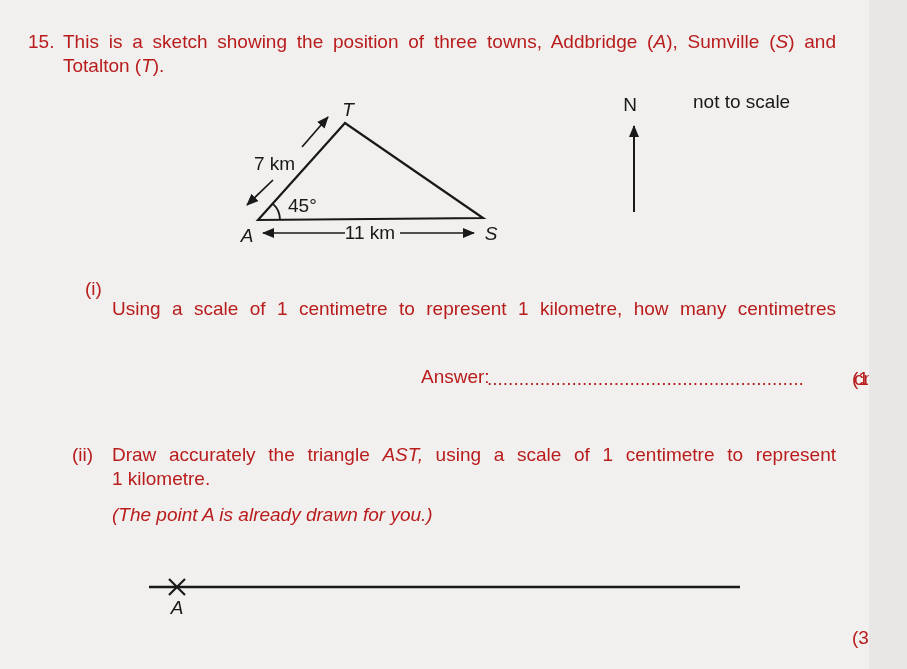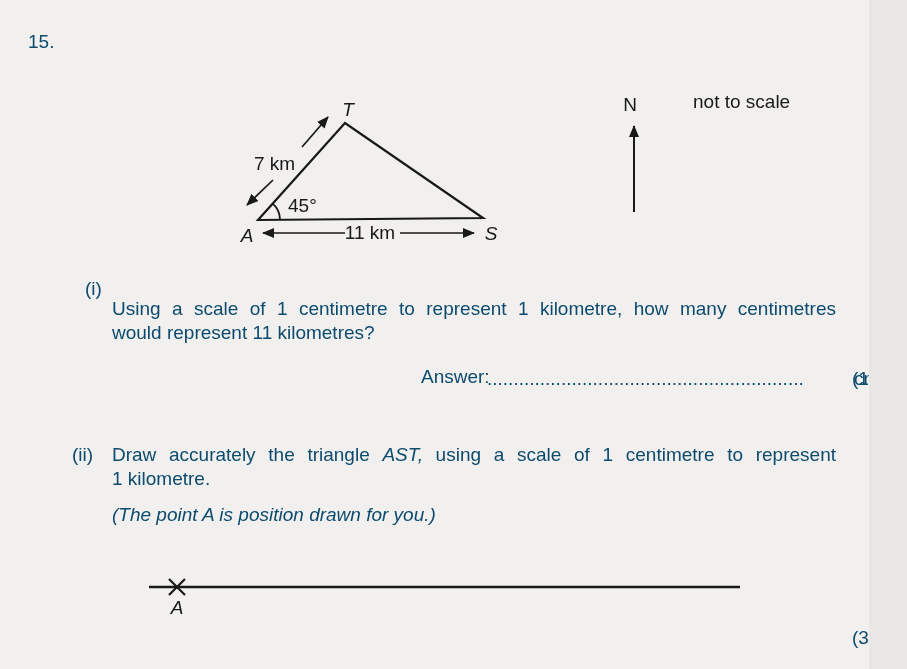--- a/index.html
+++ b/index.html
@@ -1,21 +1,21 @@
 <!DOCTYPE html>
 <html><head>
 <meta charset="utf-8">
 <style>
   html,body { margin:0; padding:0; }
   body { background:#e8e7e5; }
   .page {
     position:relative;
     width:869px; height:669px;
     background:#f1f0ee;
-    color:#0c4a6e;
+    color:#b91c1c;
     font-family:"Liberation Sans", sans-serif;
     font-size:19px;
     line-height:24px;
     overflow:hidden;
   }
   .abs { position:absolute; }
   .stretch { text-align:justify; text-align-last:justify; }
   .it { font-style:italic; }
   .note { font-style:italic; }
   svg text {
@@ -33,20 +33,24 @@
     vertical-align:bottom;
   }
 </style>
 </head>
 <body>
 
 <div class="page">
 
   <div class="abs" style="left:28px; top:30px;">15.</div>
 
+  <div class="abs" style="left:63px; top:30px; width:773px;">
+    <div class="stretch"><span>This is a sketch showing the position of three towns, Addbridge (</span><span class="it">A</span><span>), Sumville (</span><span class="it">S</span><span>) and</span></div>
+    <div><span>Totalton (</span><span class="it">T</span><span>).</span></div>
+  </div>
 
   <svg class="abs" style="left:220px; top:90px;" width="690" height="165" viewBox="0 0 690 165">
     <defs>
       <marker id="ah" markerUnits="userSpaceOnUse" markerWidth="14" markerHeight="11" refX="11" refY="5" orient="auto">
         <path d="M0,0 L12,5 L0,10 Z" fill="#191919"></path>
       </marker>
     </defs>
 
     <path class="stroke" d="M38,130 L125,33 L263,128 Z" stroke-width="2.2" stroke-linejoin="miter"></path>
 
@@ -66,35 +70,34 @@
     <text x="34" y="80">7 km</text>
     <text x="68" y="122">45°</text>
     <text x="150" y="149" text-anchor="middle">11 km</text>
     <text x="410" y="21" text-anchor="middle">N</text>
     <text x="473" y="18">not to scale</text>
   </svg>
 
   <div class="abs" style="left:85px; top:277px;">(i)</div>
   <div class="abs" style="left:112px; top:277px; width:724px;margin-top:20px;">
     <div class="stretch">Using a scale of 1 centimetre to represent 1 kilometre, how many centimetres</div>
-    <div>would represent 11 kilometres?</div>
   </div>
 
   <span class="abs" style="left:421px; top:365px;">Answer:</span>
   <span class="abs dots" style="left:487px; top:367px;">............................................................</span>
   <span class="abs" style="left:854px; top:367px;">cm</span>
   <span class="abs" style="left:852px; top:367px;">(1)</span>
 
   <div class="abs" style="left:72px; top:443px;">(ii)</div>
   <div class="abs" style="left:112px; top:443px; width:724px;">
     <div class="stretch"><span>Draw accurately the triangle </span><span class="it">AST,</span><span> using a scale of 1 centimetre to represent</span></div>
     <div>1 kilometre.</div>
   </div>
 
-  <div class="abs note" style="left:112px; top:503px;">(The point A is position drawn for you.)</div>
+  <div class="abs note" style="left:112px; top:503px;">(The point A is already drawn for you.)</div>
 
   <svg class="abs" style="left:130px; top:568px;" width="640" height="60" viewBox="0 0 640 60">
     <line x1="19" y1="19" x2="610" y2="19" stroke-width="2.4"></line>
     <path class="stroke" d="M39,11 L55,27 M55,11 L39,27" stroke-width="2.2"></path>
     <text class="svgit" x="47" y="46" text-anchor="middle">A</text>
   </svg>
 
   <span class="abs" style="left:852px; top:626px;">(3)</span>
 
 </div>

